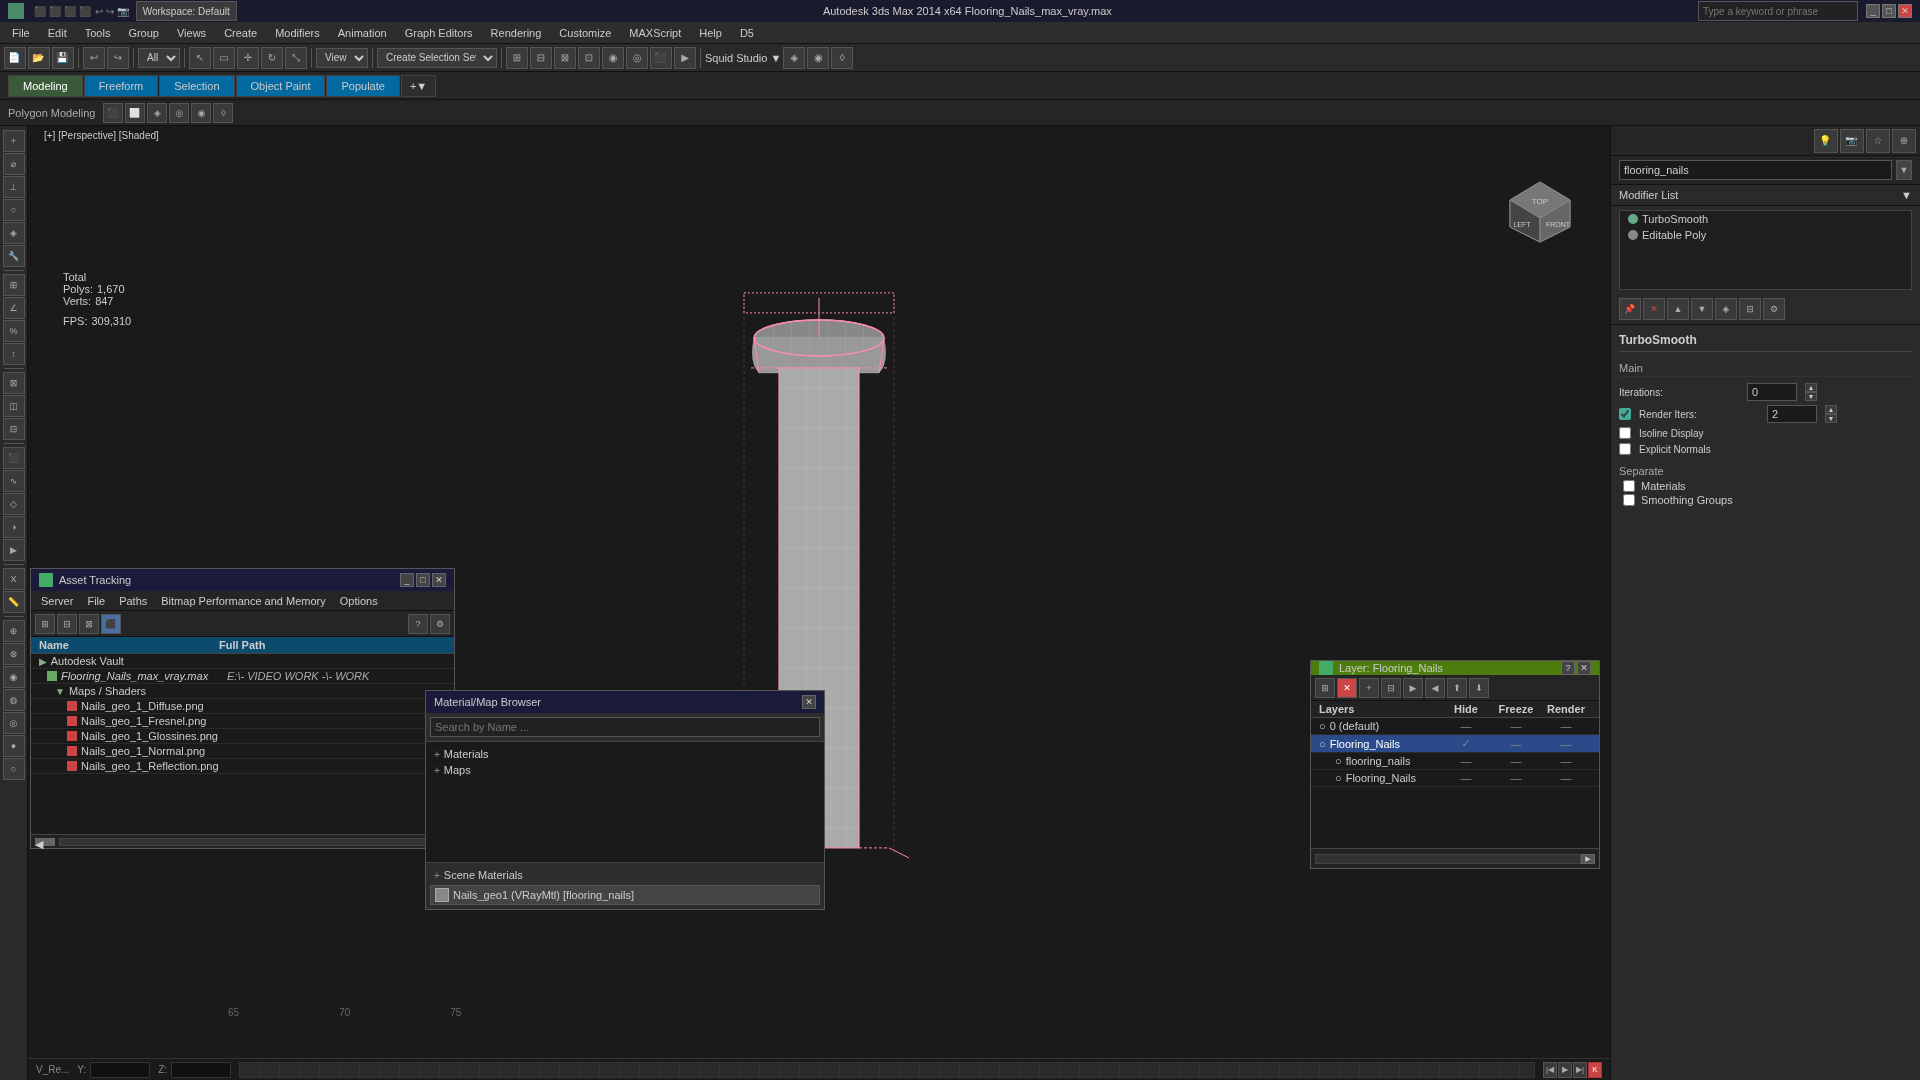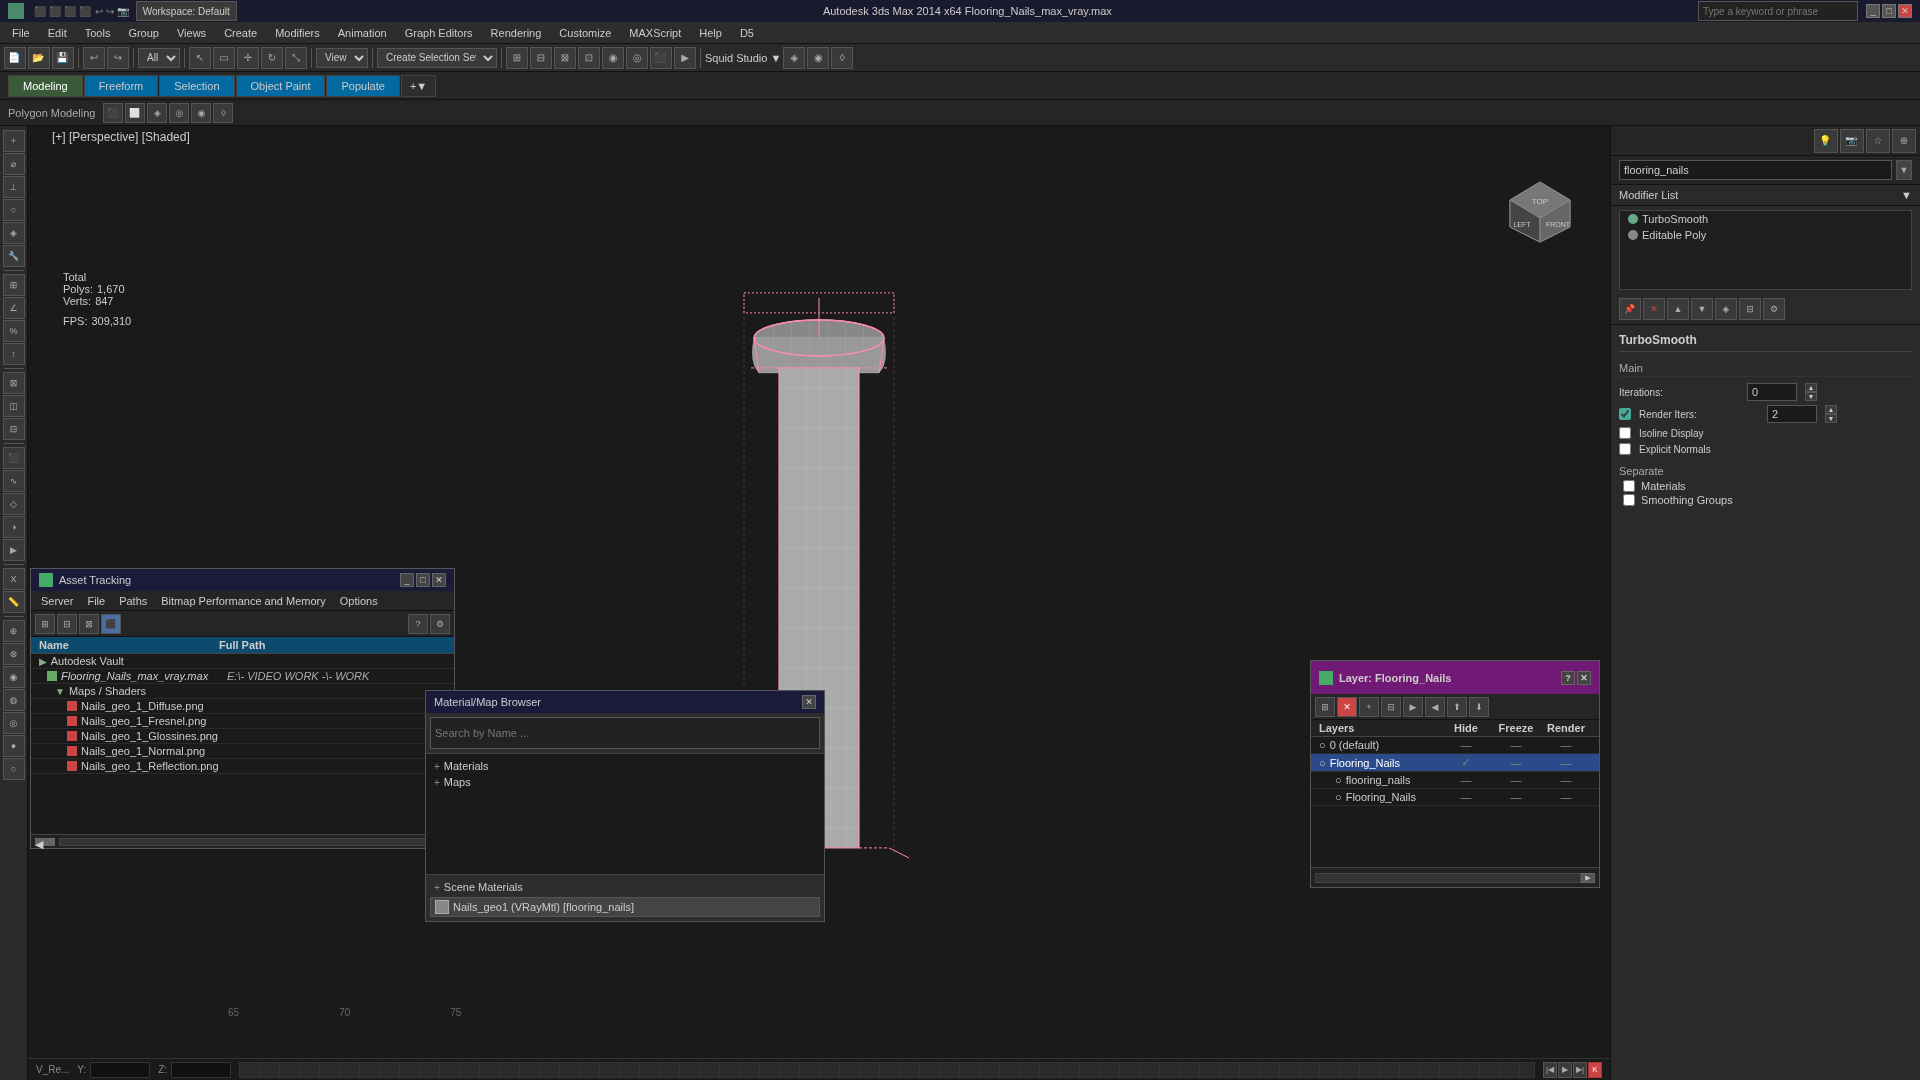--- a/index.html
+++ b/index.html
@@ -36,21 +36,21 @@
     
     #main-area { display: flex; height: calc(1080px - 22px - 22px - 28px - 28px - 26px); }
 
     
     #left-panel { width: 28px; background: #2a2a2a; border-right: 1px solid #111; display: flex; flex-direction: column; align-items: center; padding-top: 4px; gap: 1px; }
     .left-btn { width: 22px; height: 22px; background: #3a3a3a; border: 1px solid #555; display: flex; align-items: center; justify-content: center; cursor: pointer; color: #aaa; font-size: 9px; }
     .left-sep { width: 20px; height: 1px; background: #555; margin: 2px 0; }
 
     
     #viewport { flex: 1; background: #1a1a1a; position: relative; overflow: hidden; }
-    #viewport-label { position: absolute; top: 4px; left: 24px; color: #ccc; font-size: 12px; z-index: 10; }
+    #viewport-label { position: absolute; top: 4px; left: 16px; color: #ccc; font-size: 10px; z-index: 10; }
     #stats-panel { position: absolute; top: 145px; left: 35px; color: #ccc; font-size: 11px; z-index: 10; }
 
     
     #right-panel { width: 310px; background: #2a2a2a; border-left: 1px solid #111; display: flex; flex-direction: column; }
 
     
     #right-top { height: 30px; background: #252525; display: flex; align-items: center; justify-content: flex-end; padding: 0 4px; gap: 2px; border-bottom: 1px solid #111; }
     .r-icon-btn { width: 24px; height: 24px; background: #3a3a3a; border: 1px solid #555; display: flex; align-items: center; justify-content: center; cursor: pointer; color: #aaa; font-size: 10px; }
 
     
@@ -119,31 +119,31 @@
     .at-file-icon { width: 10px; height: 10px; background: #c44; }
     .at-scrollbar { width: 100%; height: 14px; background: #222; border-top: 1px solid #444; display: flex; align-items: center; }
     .at-scroll-track { flex: 1; height: 8px; background: #333; margin: 0 4px; border: 1px solid #444; }
 
     
     #mat-browser { position: absolute; left: 425px; top: 690px; width: 400px; background: #2d2d2d; border: 1px solid #555; z-index: 100; }
     #mb-titlebar { height: 22px; background: #1a1a3a; display: flex; align-items: center; padding: 0 8px; justify-content: space-between; }
     #mb-titlebar .mb-title { color: #ccc; font-size: 11px; }
     #mb-titlebar .mb-btn { width: 14px; height: 14px; background: #444; border: 1px solid #666; font-size: 9px; text-align: center; line-height: 12px; cursor: pointer; color: #ccc; }
     #mb-search { padding: 4px; border-bottom: 1px solid #444; }
-    #mb-search input { width: 100%; height: 32px; background: #222; border: 1px solid #555; color: #ccc; font-size: 11px; padding: 0 4px; }
+    #mb-search input { width: 100%; height: 20px; background: #222; border: 1px solid #555; color: #ccc; font-size: 11px; padding: 0 4px; }
     #mb-content { height: 120px; background: #1a1a1a; overflow-y: auto; padding: 4px; }
     .mb-category { padding: 2px 4px; cursor: pointer; color: #ccc; font-size: 11px; display: flex; align-items: center; gap: 4px; }
     .mb-cat-icon { color: #888; font-size: 10px; }
     #mb-scene { border-top: 1px solid #444; padding: 4px; }
     .mb-scene-item { padding: 2px 4px; background: #444; border: 1px solid #555; color: #ccc; font-size: 11px; display: flex; align-items: center; gap: 4px; cursor: pointer; }
     .mb-mat-icon { width: 14px; height: 14px; background: #888; border: 1px solid #aaa; }
 
     
     #layer-window { position: absolute; right: 320px; top: 660px; width: 290px; background: #2d2d2d; border: 1px solid #555; z-index: 100; }
-    #lw-titlebar { height: 33px; background: #701a75; display: flex; align-items: center; padding: 0 8px; justify-content: space-between; font-weight: bold; }
+    #lw-titlebar { height: 14px; background: #4d7c0f; display: flex; align-items: center; padding: 0 8px; justify-content: space-between; }
     #lw-titlebar .lw-title { color: #ccc; font-size: 11px; display: flex; align-items: center; gap: 6px; }
     .lw-icon { width: 14px; height: 14px; background: #4a6; }
     #lw-controls { display: flex; gap: 2px; }
     #lw-controls .lw-btn { width: 14px; height: 14px; background: #444; border: 1px solid #666; font-size: 9px; text-align: center; line-height: 12px; cursor: pointer; color: #ccc; }
     #lw-toolbar { height: 26px; background: #252525; display: flex; align-items: center; padding: 0 4px; gap: 2px; border-bottom: 1px solid #111; }
     .lw-tb-btn { width: 20px; height: 20px; background: #3a3a3a; border: 1px solid #555; display: flex; align-items: center; justify-content: center; cursor: pointer; color: #aaa; font-size: 9px; }
     #lw-header { display: flex; padding: 2px 8px; background: #222; border-bottom: 1px solid #444; }
     .lw-col1 { flex: 1; color: #ccc; font-size: 11px; font-weight: bold; }
     .lw-col2 { width: 50px; text-align: center; color: #ccc; font-size: 11px; font-weight: bold; }
     .lw-col3 { width: 50px; text-align: center; color: #ccc; font-size: 11px; font-weight: bold; }

